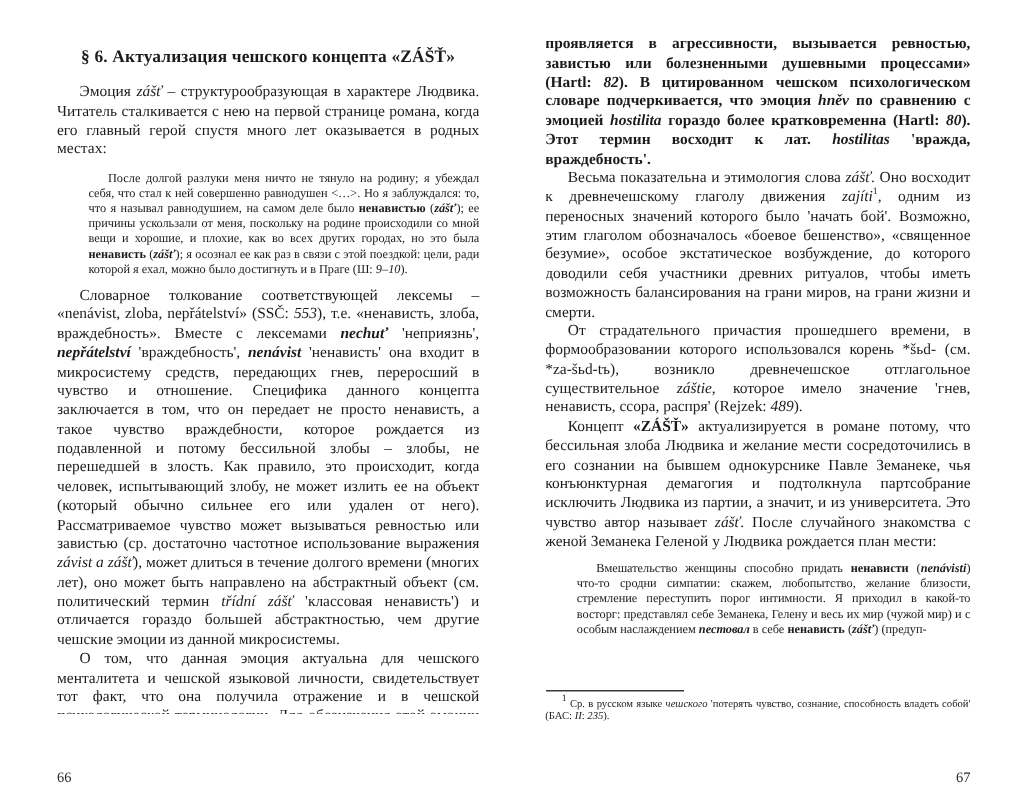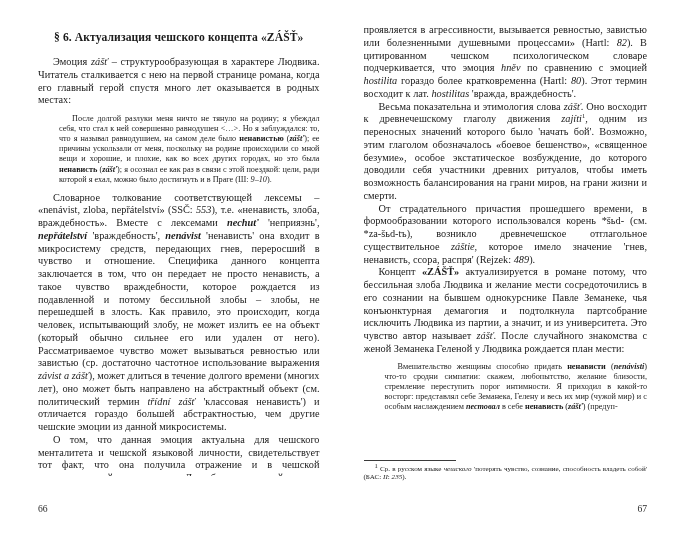--- a/index.html
+++ b/index.html
@@ -59,20 +59,21 @@
     line-height: 12.75px;
     text-align: justify;
     text-justify: inter-word;
     margin: 0;
     text-indent: 15px;
     hyphens: manual;
   }
 
   p.para.no-indent {
     text-indent: 0;
+    font-weight: bold;
   }
 
   p.para + p.para {
     margin-top: 0;
   }
 
   .quote {
     font-size: 8.2px;
     line-height: 10.1px;
     text-align: justify;
@@ -125,21 +126,21 @@
   .footnote {
     font-size: 7.1px;
     line-height: 8.6px;
     text-align: justify;
     text-indent: 11px;
     margin: 0;
   }
 
   .folio {
     position: absolute;
-    bottom: 26px;
+    bottom: 16px;
     font-size: 9.6px;
     color: #2a2a2a;
     margin-top: 48px;
   }
 
   .folio-left {
     left: 38px;
   }
 
   .folio-right {

